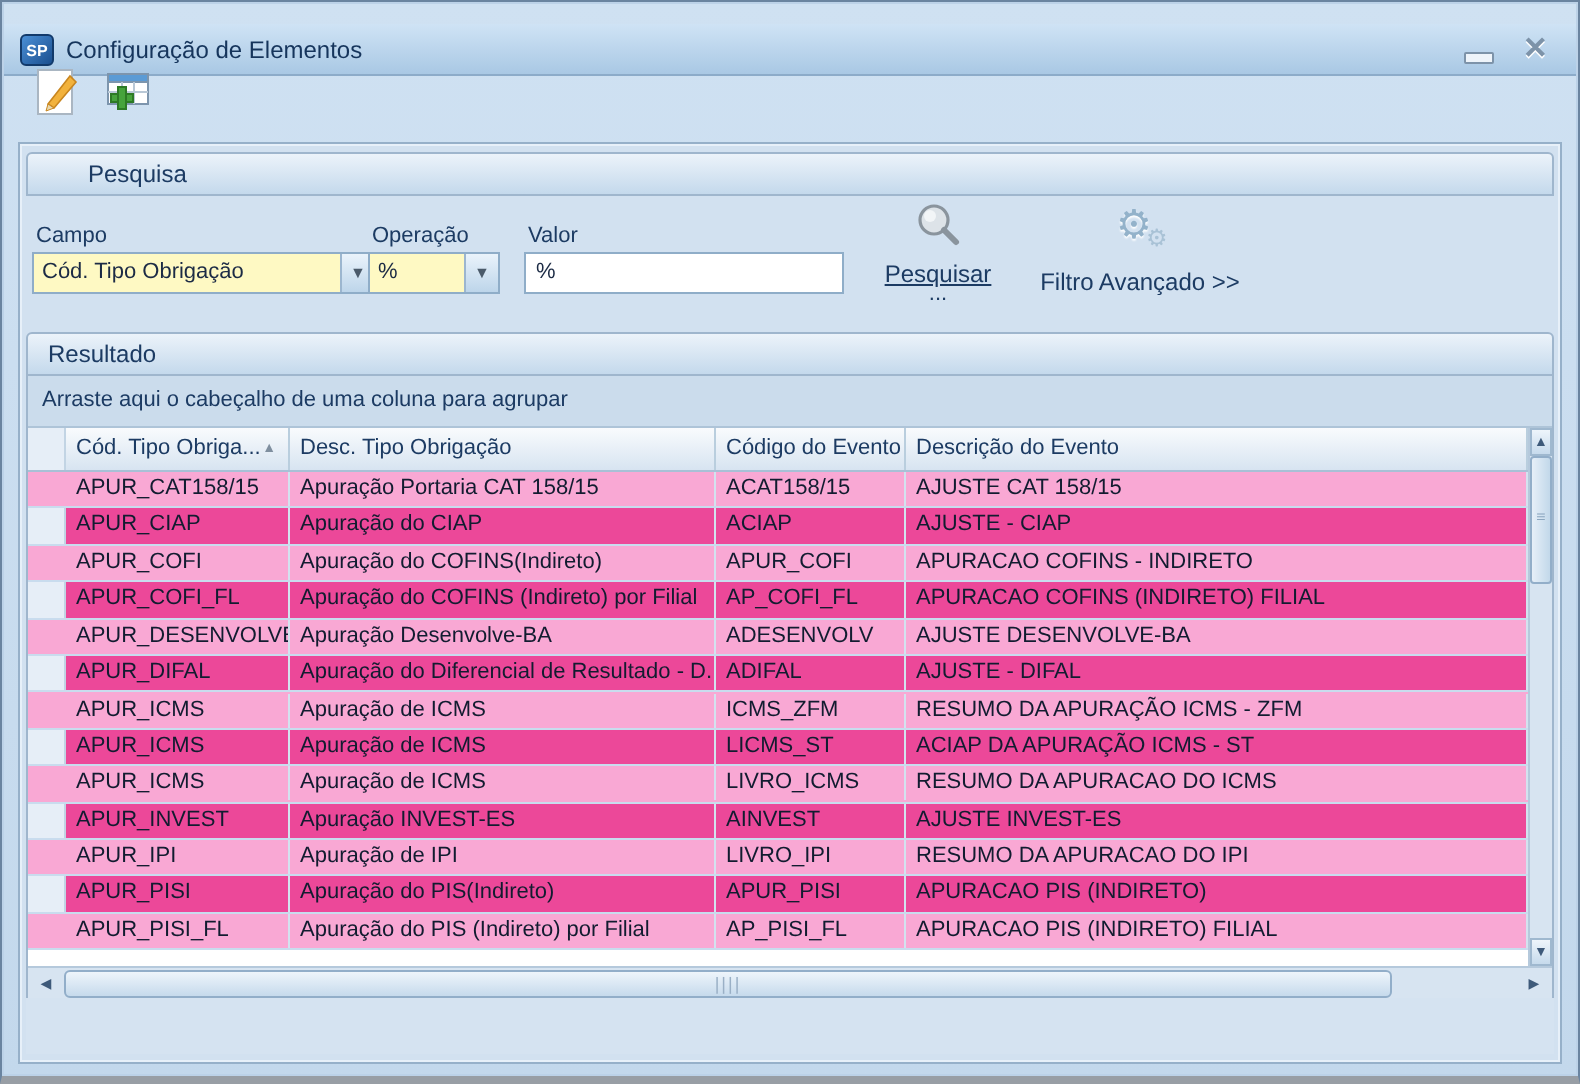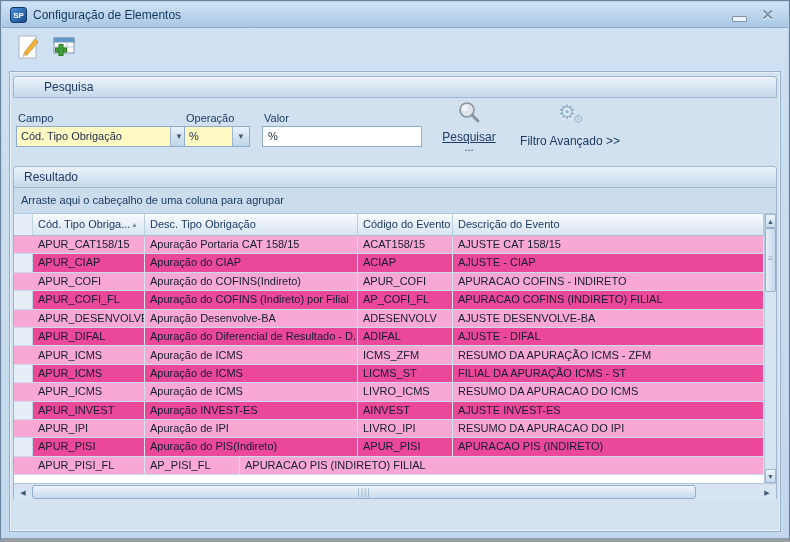--- a/index.html
+++ b/index.html
@@ -9,21 +9,21 @@
   .window{
     position:relative; width:790px; height:542px; overflow:hidden;
     background:linear-gradient(#cfe1f2,#c3d8ec);
     border:1px solid #6a84a0;
     box-shadow:inset 0 0 0 1px #bcd2e8;
     border-bottom:4px solid #989ea5;
   }
 
   
   .titlebar{
-    position:absolute; left:1px; right:1px; top:1px; height:26px;
+    position:absolute; left:1px; right:1px; top:11px; height:26px;
     background:linear-gradient(#cfe3f5,#a9c8e4);
     border-bottom:1px solid #8cabc9;
     display:flex; align-items:center; padding:0 8px;
   }
   .app-logo{
     width:17px; height:16px; border-radius:3px; margin-right:6px;
     background:linear-gradient(135deg,#4a8fd6,#1b4f8f);
     border:1px solid #123a6b;
     color:#fff; font-size:8px; font-weight:bold; text-align:center; line-height:15px;
   }
@@ -290,21 +290,21 @@
               <div class="cell c1">APUR_ICMS</div>
               <div class="cell c2">Apuração de ICMS</div>
               <div class="cell c3">ICMS_ZFM</div>
               <div class="cell c4">RESUMO DA APURAÇÃO ICMS - ZFM</div>
             </div>
             <div class="grow even">
               <div class="cell ind"></div>
               <div class="cell c1">APUR_ICMS</div>
               <div class="cell c2">Apuração de ICMS</div>
               <div class="cell c3">LICMS_ST</div>
-              <div class="cell c4">FILIAL DA APURAÇÃO ICMS - ST</div>
+              <div class="cell c4">ACIAP DA APURAÇÃO ICMS - ST</div>
             </div>
             <div class="grow odd">
               <div class="cell ind"></div>
               <div class="cell c1">APUR_ICMS</div>
               <div class="cell c2">Apuração de ICMS</div>
               <div class="cell c3">LIVRO_ICMS</div>
               <div class="cell c4">RESUMO DA APURACAO DO ICMS</div>
             </div>
             <div class="grow even">
               <div class="cell ind"></div>
@@ -323,20 +323,21 @@
             <div class="grow even">
               <div class="cell ind"></div>
               <div class="cell c1">APUR_PISI</div>
               <div class="cell c2">Apuração do PIS(Indireto)</div>
               <div class="cell c3">APUR_PISI</div>
               <div class="cell c4">APURACAO PIS (INDIRETO)</div>
             </div>
             <div class="grow odd">
               <div class="cell ind"></div>
               <div class="cell c1">APUR_PISI_FL</div>
+              <div class="cell c2">Apuração do PIS (Indireto) por Filial</div>
               <div class="cell c3">AP_PISI_FL</div>
               <div class="cell c4">APURACAO PIS (INDIRETO) FILIAL</div>
             </div>
           </div>
       </div>
 
       <div class="vscroll">
         <div class="arr up">▲</div>
         <div class="vthumb">≡</div>
         <div class="arr down">▼</div>

